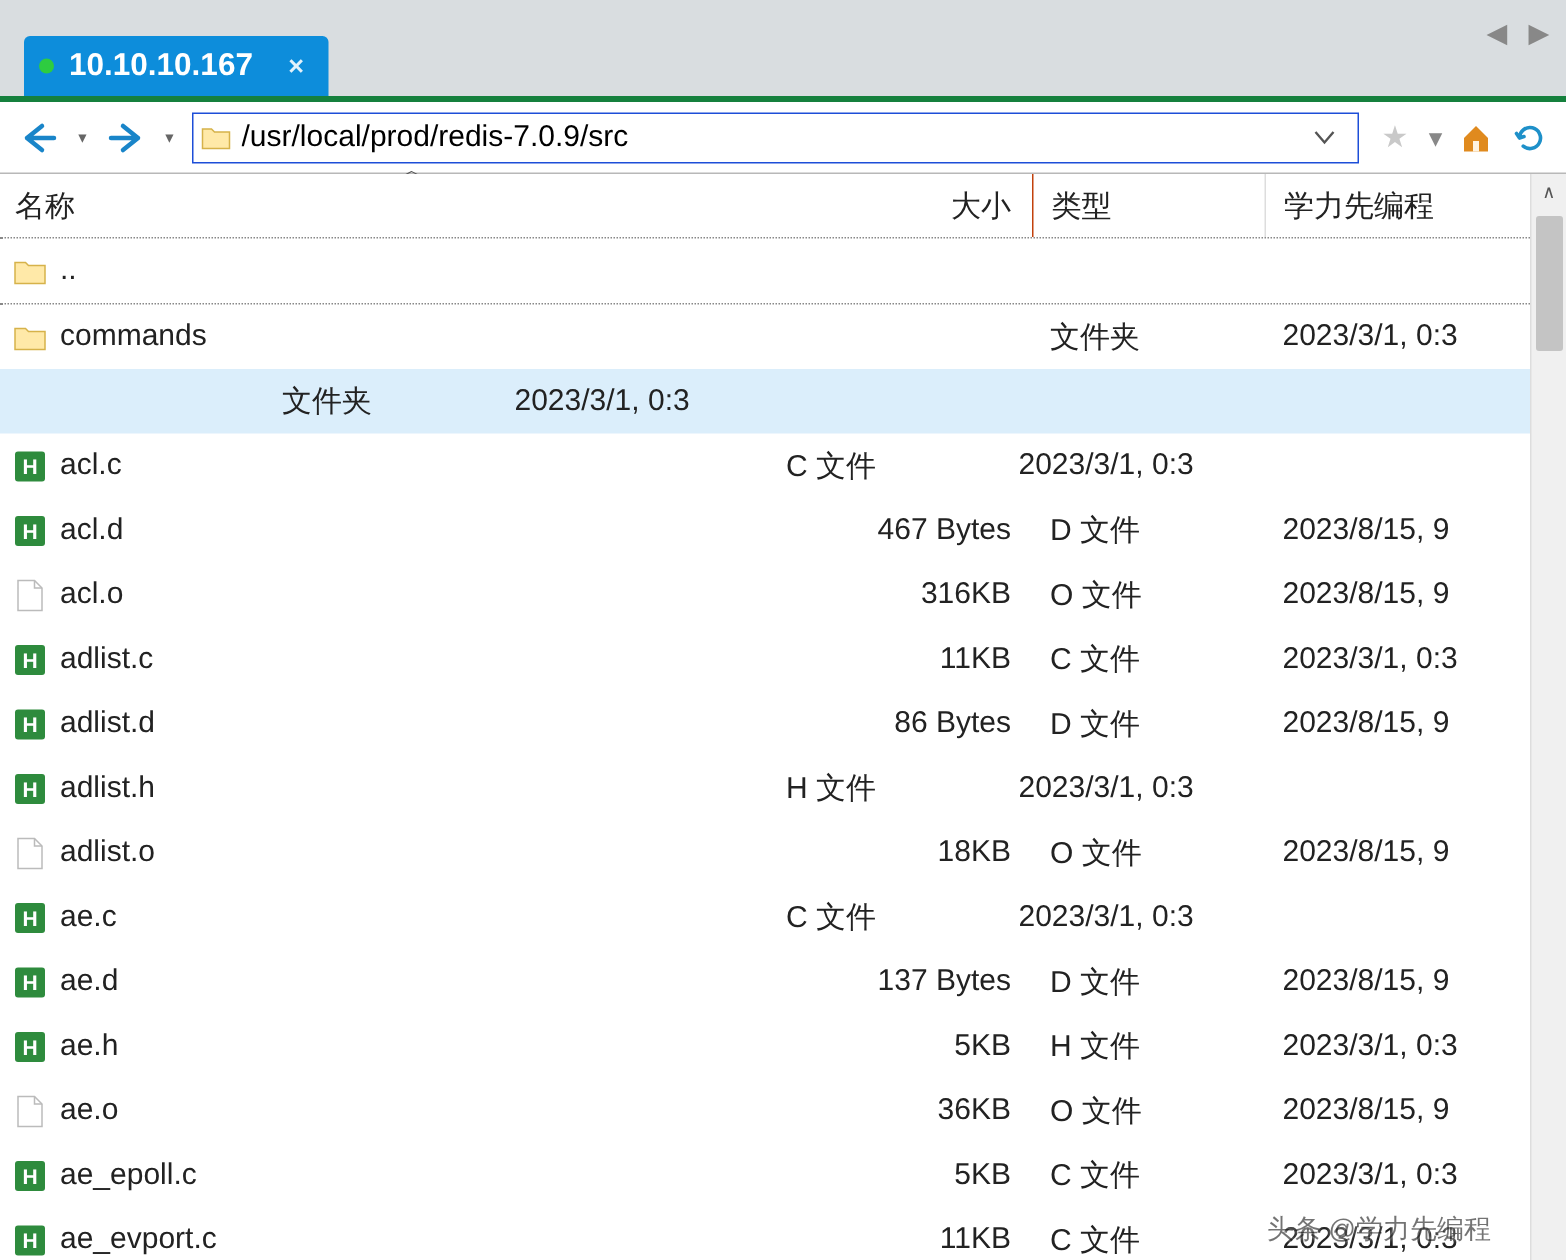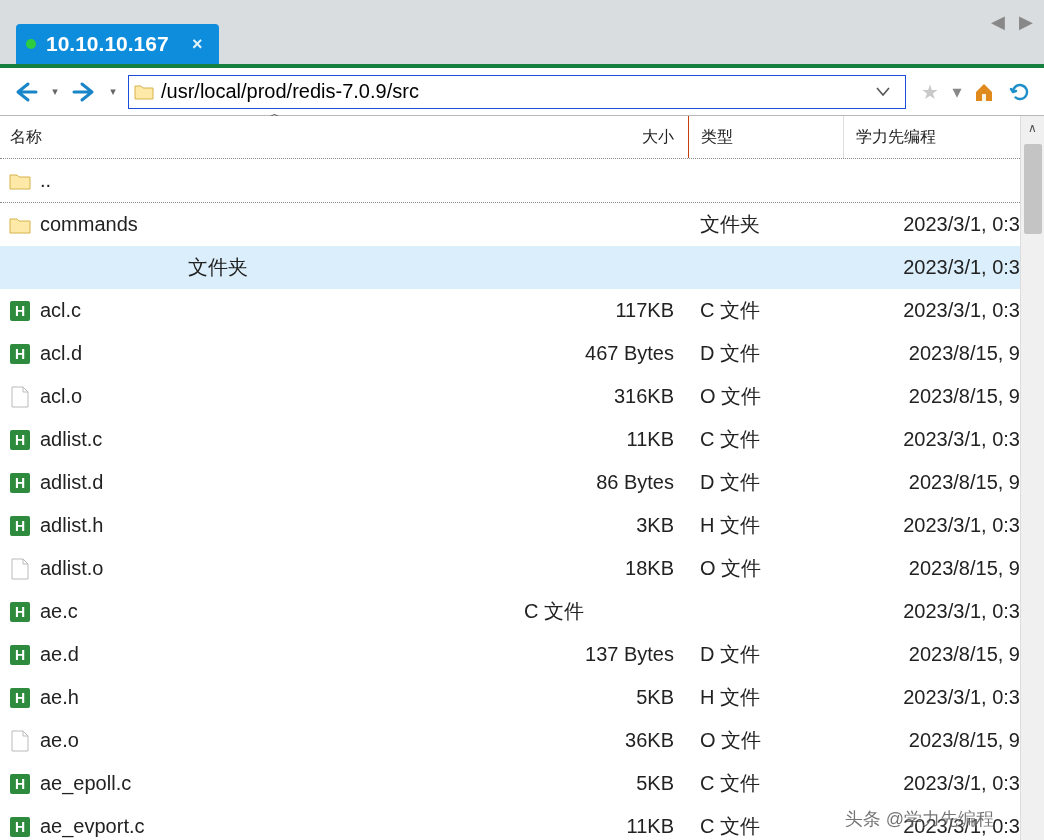--- a/index.html
+++ b/index.html
@@ -126,21 +126,21 @@
     display: flex;
   }
   .list {
     flex: 1;
     overflow: hidden;
   }
   .headers {
     display: flex;
     height: 43px;
     align-items: center;
-    font-size: 16px;
+    font-size: 20px;
     color: #222;
     border-bottom: 1px dotted #888;
   }
   .col-name  { width: 512px; padding-left: 10px; }
   .col-size  { width: 176px; text-align: right; padding-right: 14px; }
   .col-type  { width: 155px; padding-left: 12px; border-left: 1px solid #c2410c; height: 100%; display:flex; align-items:center;}
   .col-date  { flex: 1;      padding-left: 12px; border-left: 1px solid #ddd; height: 100%; display:flex; align-items:center;}
 
   .rows { }
   .row {
@@ -158,21 +158,21 @@
     width: 512px;
     display: flex;
     align-items: center;
     padding-left: 8px;
     gap: 8px;
     white-space: nowrap;
     overflow: hidden;
   }
   .cell-size { width: 176px; text-align: right; padding-right: 14px; white-space: nowrap;}
   .cell-type { width: 155px; padding-left: 12px; white-space: nowrap;}
-  .cell-date { flex: 1;      padding-left: 12px; white-space: nowrap; overflow: hidden; text-align: right;}
+  .cell-date { flex: 1;      padding-left: 12px; white-space: nowrap; overflow: hidden;}
 
   .icon {
     width: 24px; height: 24px;
     display: flex; align-items: center; justify-content: center;
     flex-shrink: 0;
   }
 
   
   .scrollbar {
     width: 24px;
@@ -316,21 +316,20 @@
         <div class="row">
           <div class="cell-name">
             <span class="icon">
               <svg width="22" height="22" viewBox="0 0 22 22">
                 <rect x="1" y="1" width="20" height="20" rx="2" fill="#2e8b3d"></rect>
                 <text x="11" y="16" text-anchor="middle" font-size="14" font-weight="bold" fill="#fff" font-family="Arial">H</text>
               </svg>
             </span>
             <span>acl.c</span>
           </div>
-          <div class="cell-size">117KB</div>
           <div class="cell-type">C 文件</div>
           <div class="cell-date">2023/3/1, 0:3</div>
         </div>
         <div class="row">
           <div class="cell-name">
             <span class="icon">
               <svg width="22" height="22" viewBox="0 0 22 22">
                 <rect x="1" y="1" width="20" height="20" rx="2" fill="#2e8b3d"></rect>
                 <text x="11" y="16" text-anchor="middle" font-size="14" font-weight="bold" fill="#fff" font-family="Arial">H</text>
               </svg>
@@ -386,21 +385,20 @@
         <div class="row">
           <div class="cell-name">
             <span class="icon">
               <svg width="22" height="22" viewBox="0 0 22 22">
                 <rect x="1" y="1" width="20" height="20" rx="2" fill="#2e8b3d"></rect>
                 <text x="11" y="16" text-anchor="middle" font-size="14" font-weight="bold" fill="#fff" font-family="Arial">H</text>
               </svg>
             </span>
             <span>adlist.h</span>
           </div>
-          <div class="cell-size">3KB</div>
           <div class="cell-type">H 文件</div>
           <div class="cell-date">2023/3/1, 0:3</div>
         </div>
         <div class="row">
           <div class="cell-name">
             <span class="icon">
               <svg width="20" height="22" viewBox="0 0 20 22">
                 <path d="M2 1 h11 l5 5 v15 H2 Z" fill="#fff" stroke="#bbb"></path>
                 <path d="M13 1 v5 h5" fill="none" stroke="#bbb"></path>
               </svg>

